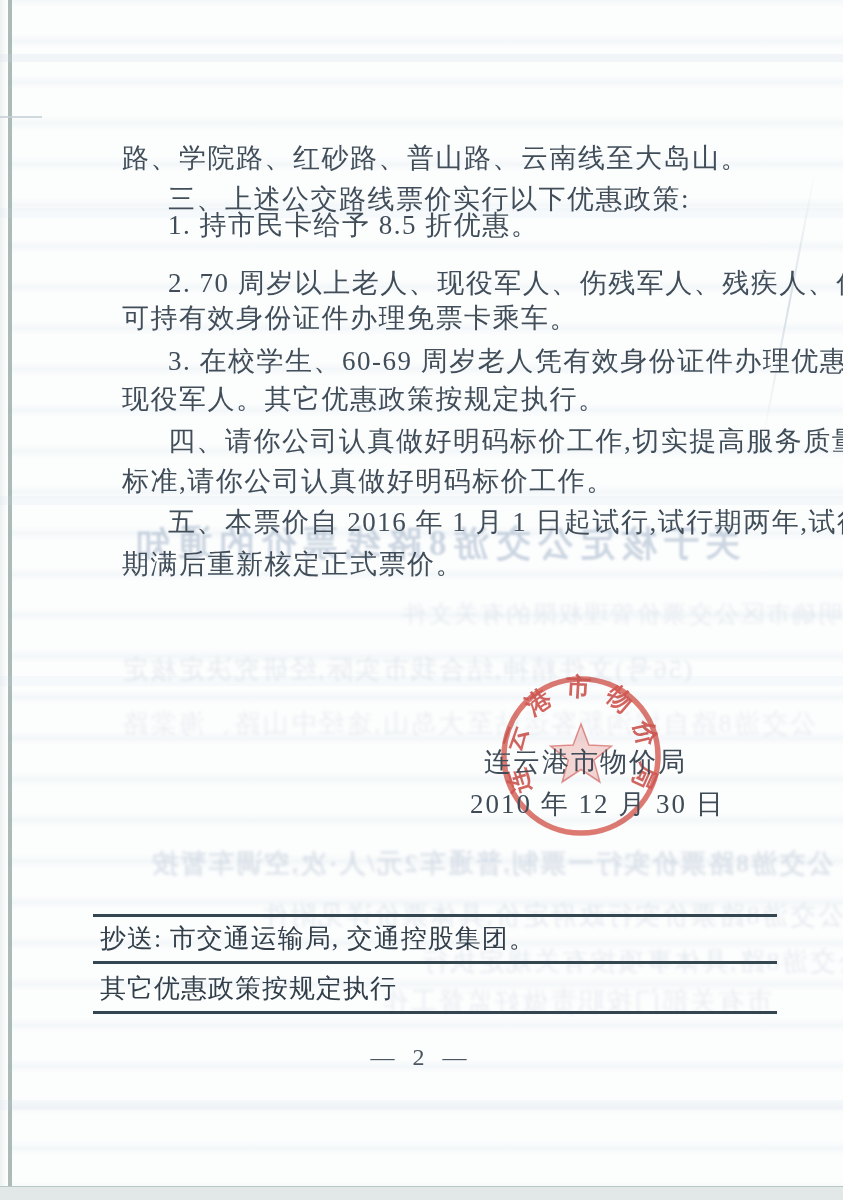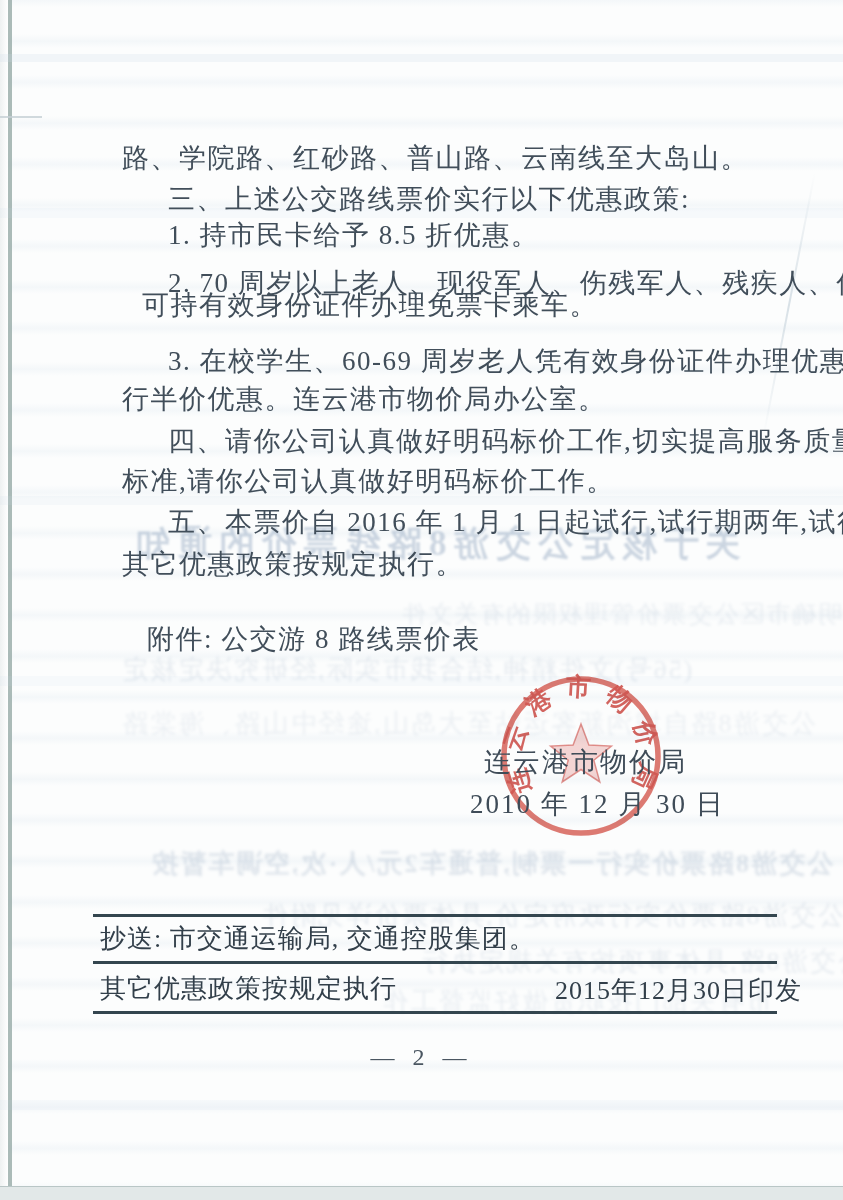--- a/index.html
+++ b/index.html
@@ -106,47 +106,45 @@
   <div class="ghost" style="top:598px;left:400px;font-size:24px;opacity:.12;">据市政府关于明确市区公交票价管理权限的有关文件</div>
   <div class="ghost" style="top:652px;left:120px;">(56号)文件精神,结合我市实际,经研究决定核定</div>
   <div class="ghost" style="top:706px;left:120px;opacity:.11;">公交游8路自墟沟新客运站至大岛山,途经中山路、海棠路</div>
   <div class="ghost" style="top:846px;left:150px;opacity:.20;font-weight:bold;">一、公交游8路票价实行一票制,普通车2元/人·次,空调车暂按</div>
   <div class="ghost" style="top:898px;left:260px;opacity:.15;">二、公交游8路票价实行政府定价,具体票价详见附件</div>
   <div class="ghost" style="top:944px;left:420px;opacity:.14;">公交游8路,具体事项按有关规定执行</div>
   <div class="ghost" style="top:984px;left:380px;opacity:.12;">市有关部门按职责做好监督工作</div>
 
   <div class="line ind0" style="top:140px;">路、学院路、红砂路、普山路、云南线至大岛山。</div>
   <div class="line ind2" style="top:181px;">三、上述公交路线票价实行以下优惠政策:</div>
-  <div class="line ind2" style="top:217px;">1. 持市民卡给予 8.5 折优惠。</div>
+  <div class="line ind2" style="top:207px;">1. 持市民卡给予 8.5 折优惠。</div>
   <div class="line ind2" style="top:265px;">2. 70 周岁以上老人、现役军人、伤残军人、残疾人、侨眷</div>
-  <div class="line ind0" style="top:287px;margin-left:20px;">可持有效身份证件办理免票卡乘车。</div>
+  <div class="line ind0" style="top:300px;">可持有效身份证件办理免票卡乘车。</div>
   <div class="line ind2" style="top:343px;">3. 在校学生、60-69 周岁老人凭有效身份证件办理优惠卡实</div>
-  <div class="line ind0" style="top:381px;">行半价优惠。连云港市物价局办公室。</div>
+  <div class="line ind0" style="top:381px;">现役军人。其它优惠政策按规定执行。</div>
   <div class="line ind2" style="top:423px;">四、请你公司认真做好明码标价工作,切实提高服务质量和</div>
   <div class="line ind0" style="top:463px;">标准,请你公司认真做好明码标价工作。</div>
   <div class="line ind2" style="top:504px;">五、本票价自 2016 年 1 月 1 日起试行,试行期两年,试行</div>
-  <div class="line ind0" style="top:546px;">其它优惠政策按规定执行。</div>
-  <div class="line ind15" style="top:621px;">附件: 公交游 8 路线票价表</div>
+  <div class="line ind0" style="top:546px;">期满后重新核定正式票价。</div>
 
   <svg class="seal" viewBox="0 0 170 170">
     <circle cx="85" cy="86" r="77" fill="none" stroke="#d7584f" stroke-width="5.5" opacity="0.88"></circle>
     <polygon points="85,54 92.9,75.1 115.4,76.1 97.8,90.2 103.8,111.9 85,99.5 66.2,111.9 72.2,90.2 54.6,76.1 77.1,75.1" fill="rgba(214,80,72,0.25)" stroke="rgba(205,62,55,0.6)" stroke-width="1.5"></polygon>
     <defs>
       <path id="sealArc" d="M 40.6 123.3 A 59 59 0 1 1 129.4 123.3" fill="none"></path>
     </defs>
     <text font-size="25" font-weight="600" fill="#cf463f" opacity="0.92" letter-spacing="13" font-family="'Liberation Serif','DejaVu Serif',serif">
       <textPath href="#sealArc" startOffset="2%">连云港市物价局</textPath>
     </text>
   </svg>
 
   <div class="sig" style="top:744px;left:484px;">连云港市物价局</div>
   <div class="sig" style="top:786px;left:470px;">2010 年 12 月 30 日</div>
 
   <div class="rule" style="top:914px;"></div>
   <div class="footer-text" style="top:921px;left:100px;">抄送: 市交通运输局, 交通控股集团。</div>
   <div class="rule" style="top:961px;"></div>
   <div class="footer-text" style="top:971px;left:100px;">其它优惠政策按规定执行</div>
-  <div class="footer-text" style="top:973px;left:555px;">2015年12月30日印发</div>
   <div class="rule" style="top:1011px;"></div>
 
   <div class="page-num">— 2 —</div>
 
 </div>
 
 </body></html>

